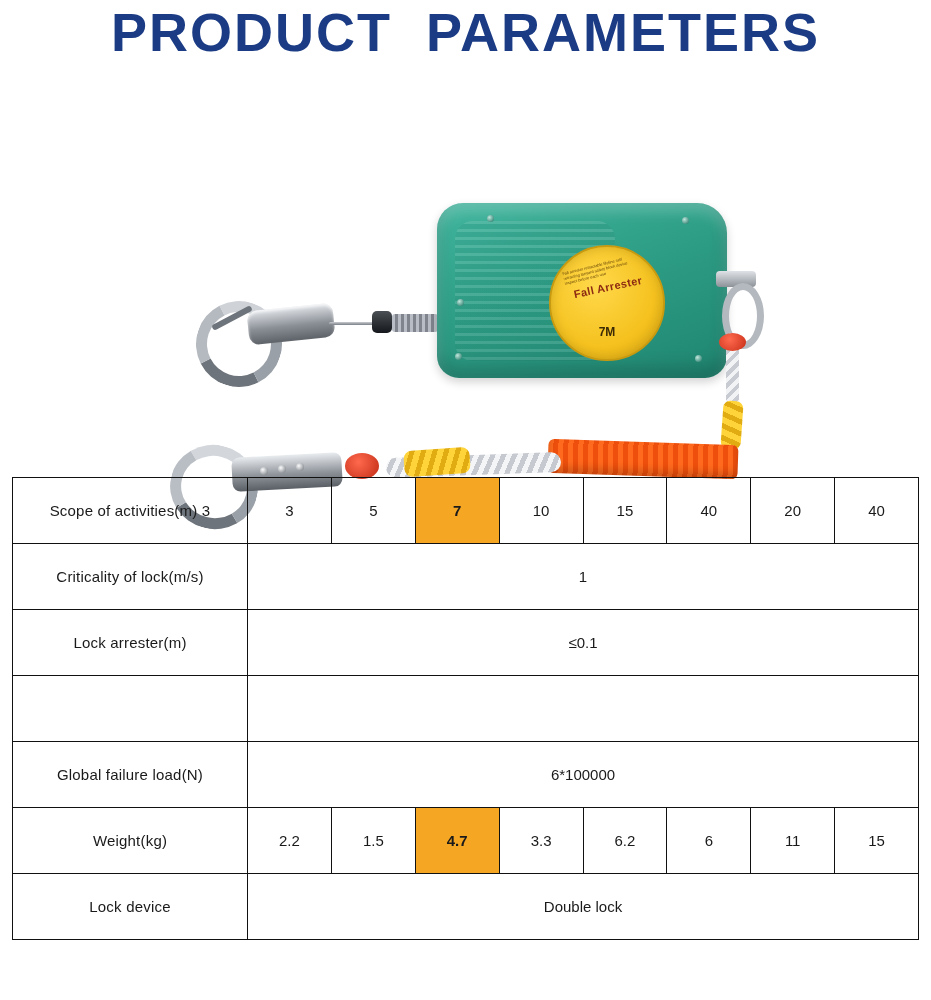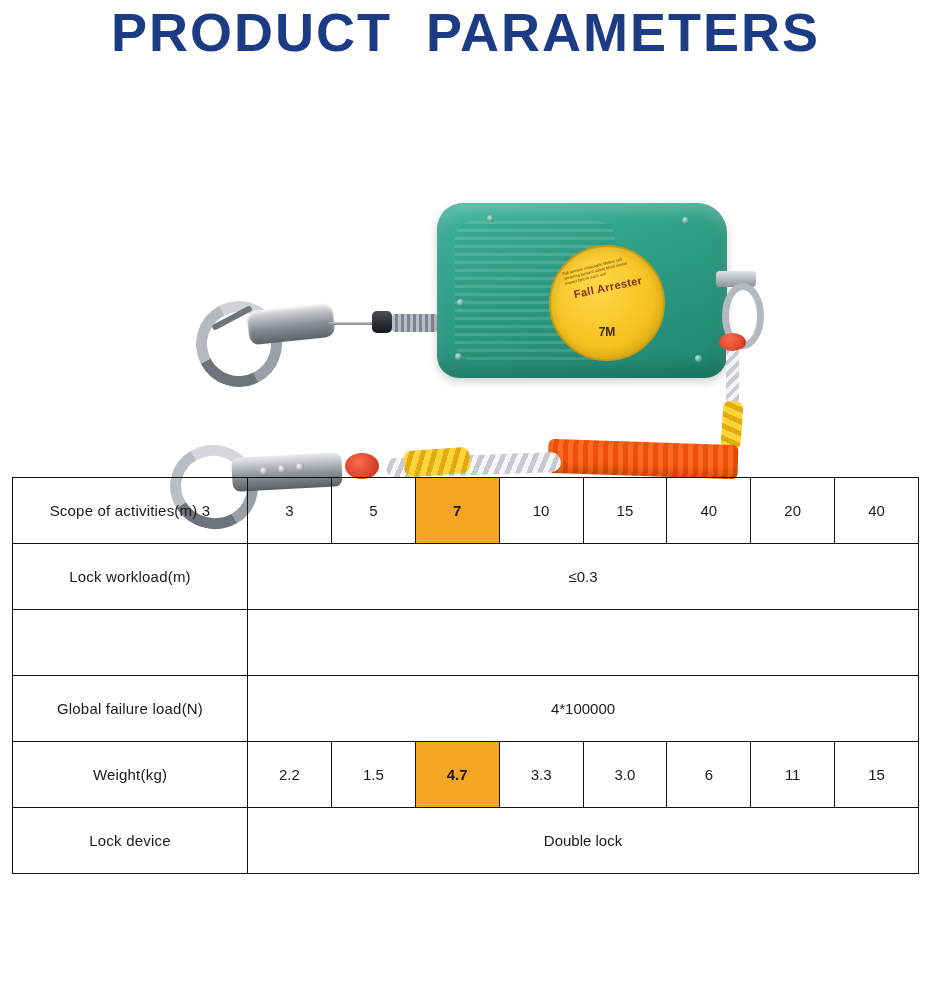--- a/index.html
+++ b/index.html
@@ -384,38 +384,42 @@
             <td class="val">3</td>
             <td class="val">5</td>
             <td class="val highlight">7</td>
             <td class="val">10</td>
             <td class="val">15</td>
             <td class="val">40</td>
             <td class="val">20</td>
             <td class="val">40</td>
           </tr>
           <tr>
-            <td class="rowlabel">Lock workload(m)</td>
-            <td colspan="8" class="merged">≤0.3</td>
+            <td class="rowlabel">Criticality of lock(m/s)</td>
+            <td colspan="8" class="merged">1</td>
+          </tr>
+          <tr>
+            <td class="rowlabel">Lock arrester(m)</td>
+            <td colspan="8" class="merged">≤0.1</td>
           </tr>
           <tr>
             <td class="rowlabel"></td>
             <td colspan="8" class="merged"></td>
           </tr>
           <tr>
             <td class="rowlabel">Global failure load(N)</td>
-            <td colspan="8" class="merged">4*100000</td>
+            <td colspan="8" class="merged">6*100000</td>
           </tr>
           <tr>
             <td class="rowlabel">Weight(kg)</td>
             <td class="val">2.2</td>
             <td class="val">1.5</td>
             <td class="val highlight">4.7</td>
             <td class="val">3.3</td>
-            <td class="val">3.0</td>
+            <td class="val">6.2</td>
             <td class="val">6</td>
             <td class="val">11</td>
             <td class="val">15</td>
           </tr>
           <tr>
             <td class="rowlabel">Lock device</td>
             <td colspan="8" class="merged">Double lock</td>
           </tr>
         </tbody>
     </table>

